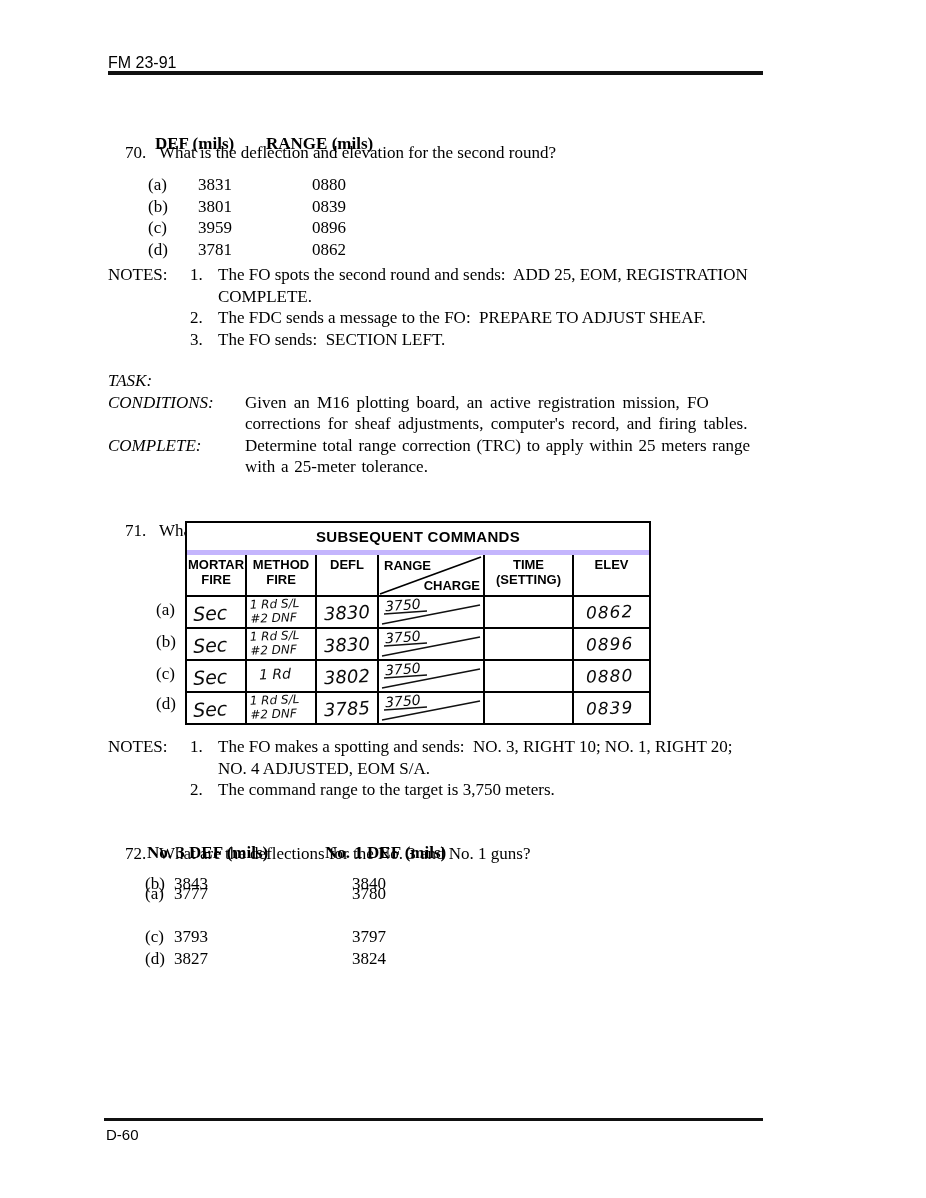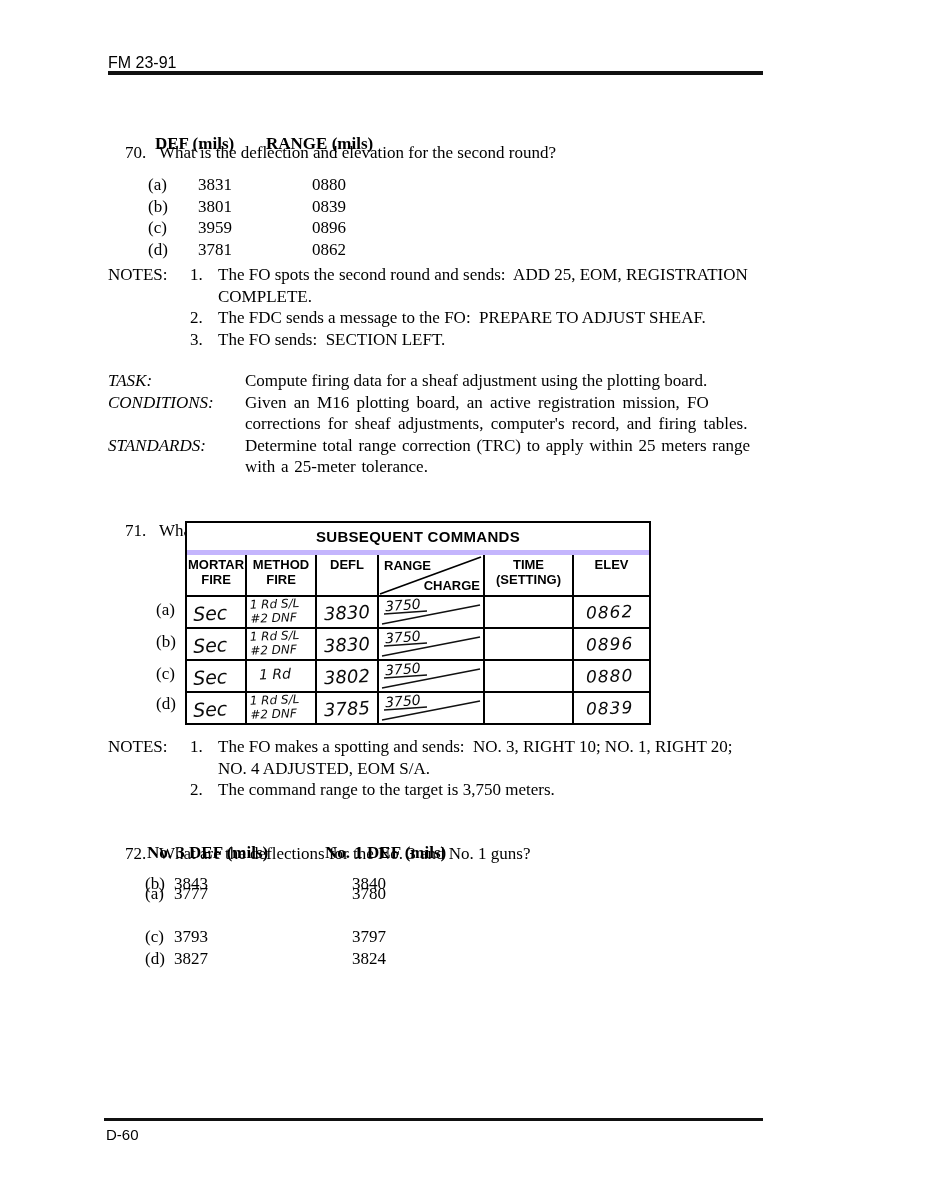--- a/index.html
+++ b/index.html
@@ -100,25 +100,24 @@
     <div class="ncol3">The FO spots the second round and sends:  ADD 25, EOM, REGISTRATION
 COMPLETE.</div>
     <div class="ncol2">2.</div>
     <div class="ncol3">The FDC sends a message to the FO:  PREPARE TO ADJUST SHEAF.</div>
     <div class="ncol2">3.</div>
     <div class="ncol3">The FO sends:  SECTION LEFT.</div>
   </div>
 
   <div class="abs task-grid" style="left:108px; top:370px;">
     <div class="tcol1">TASK:</div>
-    <div class="tcol2">Compute firing data for a sheaf adjustment using the plotting board.</div>
     <div class="tcol1">CONDITIONS:</div>
     <div class="tcol2 spread">Given an M16 plotting board, an active registration mission, FO
 corrections for sheaf adjustments, computer's record, and firing tables.</div>
-    <div class="tcol1">STANDARDS:</div>
+    <div class="tcol1">COMPLETE:</div>
     <div class="tcol2 spread2">Determine total range correction (TRC) to apply within 25 meters range
 with a 25-meter tolerance.</div>
   </div>
 
   <div class="abs body-text" style="left:108px; top:498px;">
     <span class="q-number">71.</span><span>What is the correct subsequent fire command?</span>
   </div>
 
   <div class="cmd-table">
     <div class="t-title">SUBSEQUENT COMMANDS</div>

